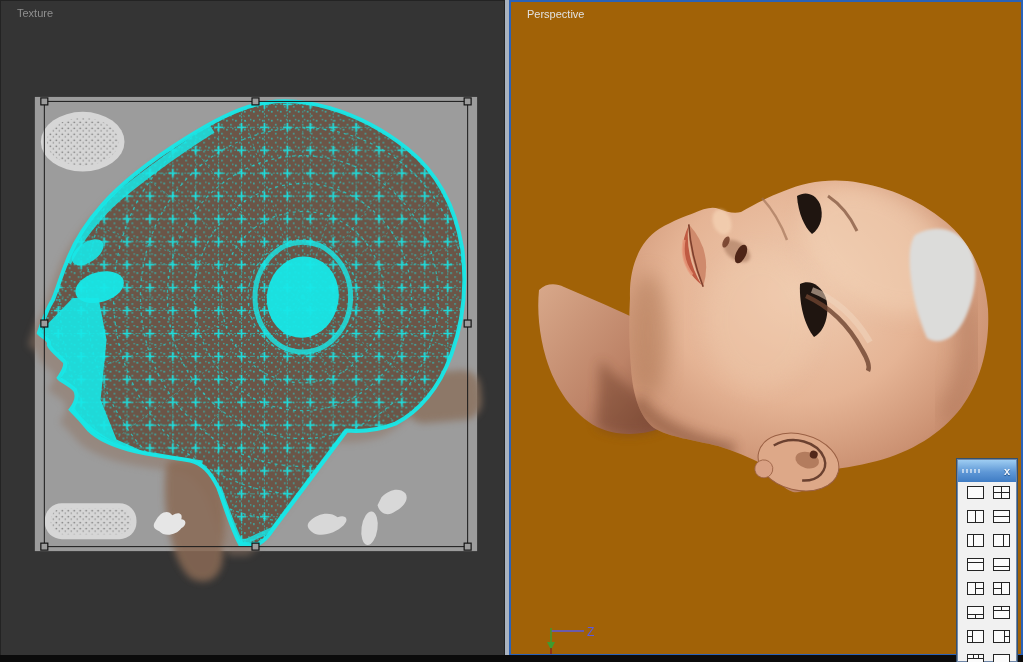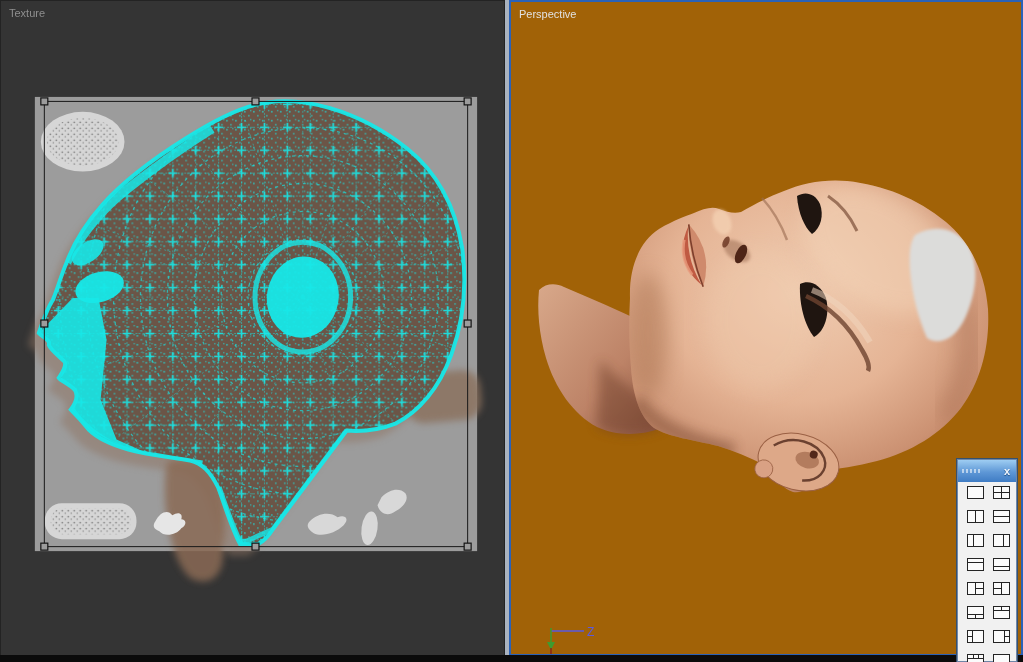--- a/index.html
+++ b/index.html
@@ -4,21 +4,21 @@
 <style>
   :root{
     --canvas_bg:#343434; --map_gray:#9c9c9c; --mesh_cyan:#17e8e8;
     --tex_brown:#6b5547; --blue_border:#2a62b8; --label_dim:#8f8f8f;
     --label_bright:#e2e2e2; --panel_bg:#f1f1f1;
   }
   *{box-sizing:border-box;margin:0;padding:0}
   html,body{width:1023px;height:662px;overflow:hidden;background:#0b0b0b;
     font-family:"Liberation Sans",sans-serif;}
   .stage{position:relative;width:1023px;height:662px;background:var(--canvas_bg);}
-  .vp-label{position:absolute;top:6px;left:8px;font-size:11px;z-index:3;user-select:none}
+  .vp-label{position:absolute;top:6px;left:16px;font-size:11px;z-index:3;user-select:none}
   .vp-texture{position:absolute;left:0;top:0;width:505px;height:656px;
     background:var(--canvas_bg);border:1px solid #232323;}
   .vp-texture .vp-label{color:var(--label_dim)}
   .splitter{position:absolute;left:505px;top:0;width:4px;height:656px;background:#aab3bf;}
   .vp-persp{position:absolute;left:509px;top:0;width:514px;height:656px;
     background:#a16207;border:2px solid var(--blue_border);}
   .vp-persp .vp-label{color:var(--label_bright)}
   .bottom-bar{position:absolute;left:0;bottom:0;width:1023px;height:7px;background:#0b0b0b;}
   svg.canvas{position:absolute;left:0;top:0;width:100%;height:100%;display:block}
   

